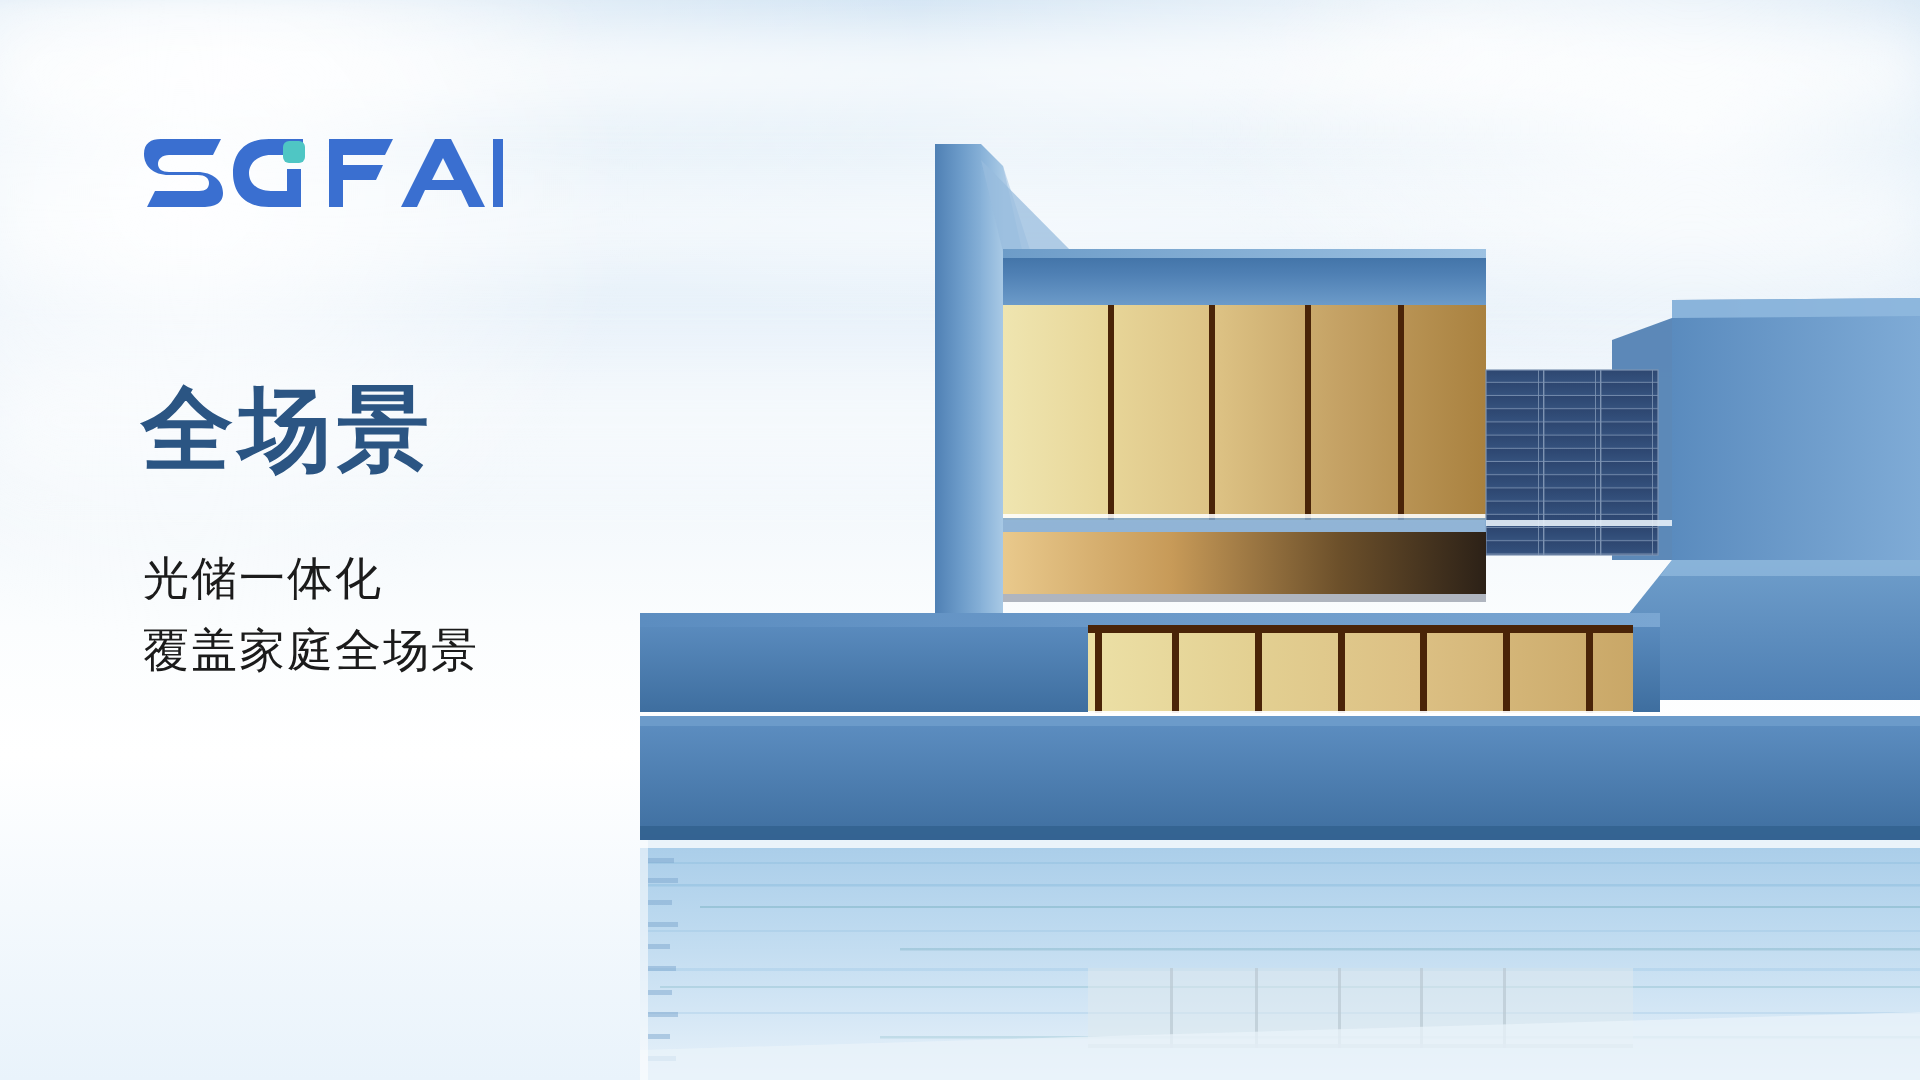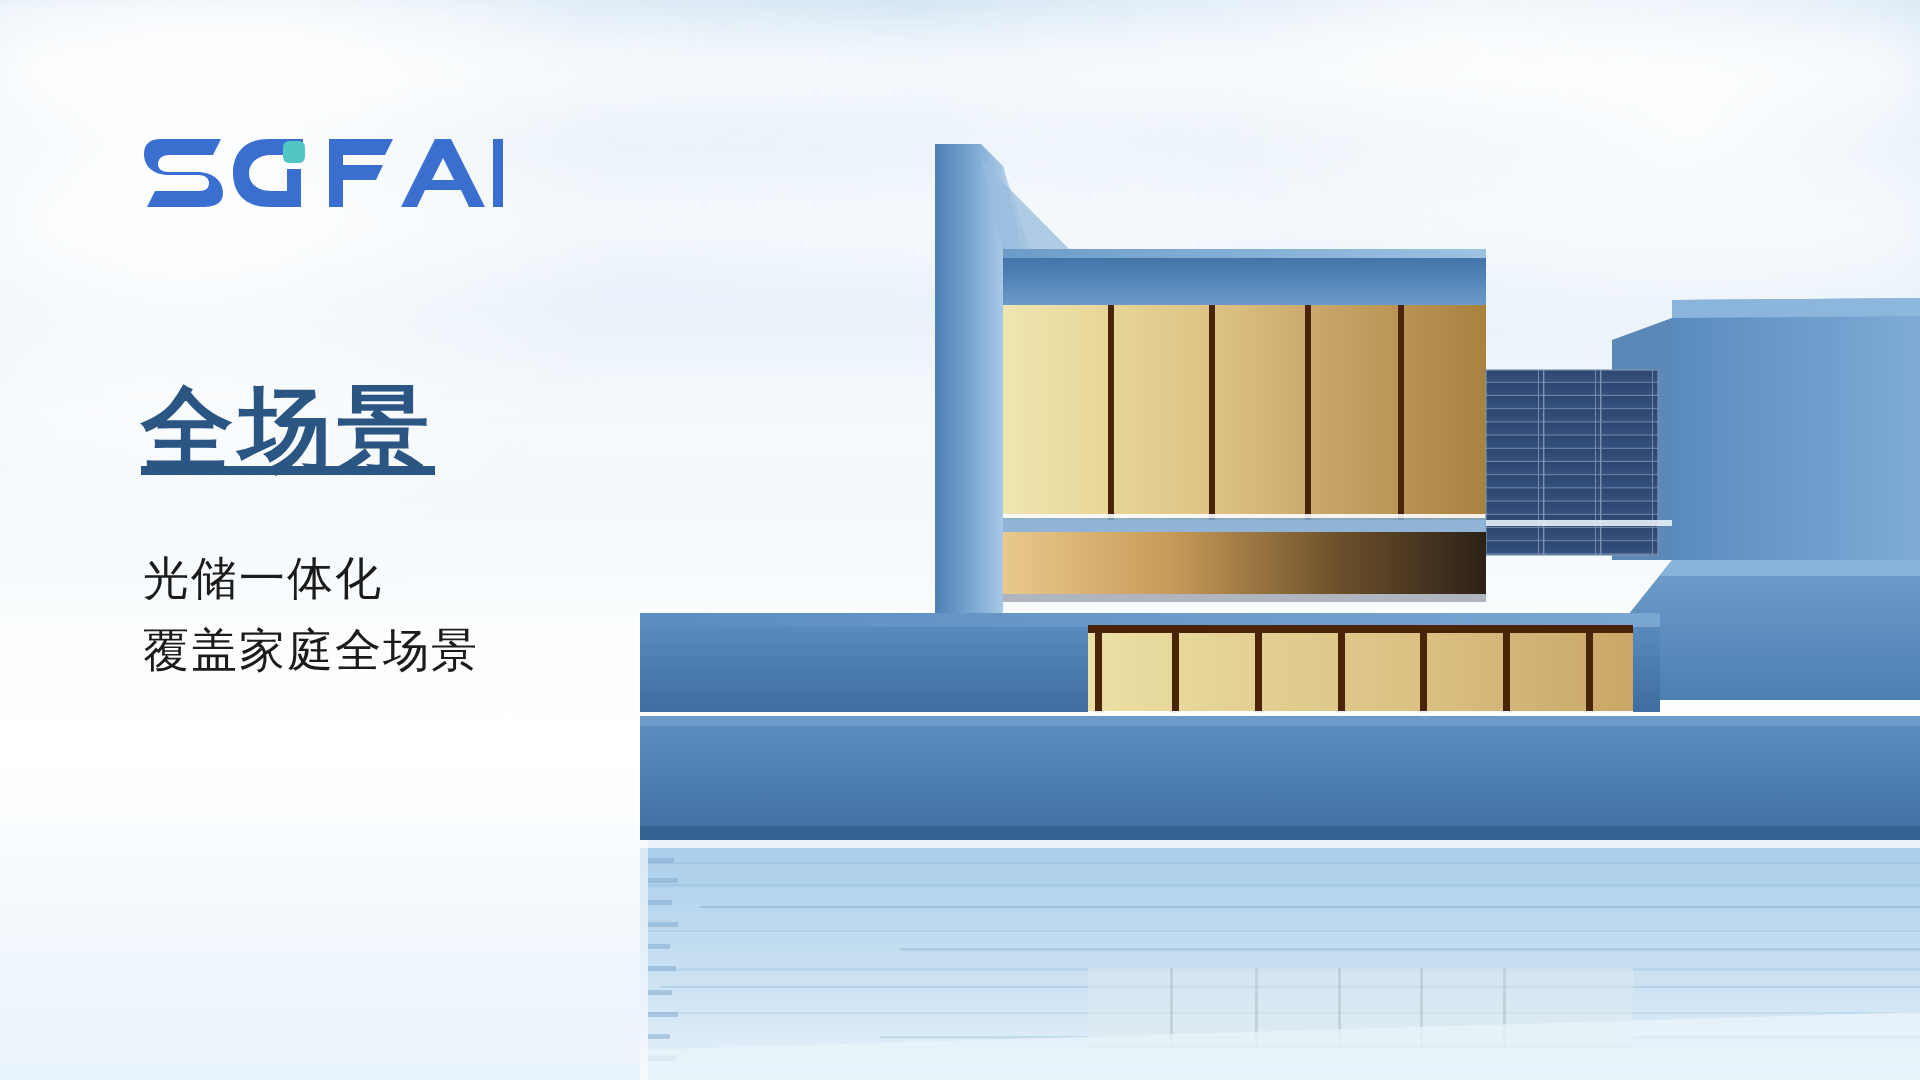--- a/index.html
+++ b/index.html
@@ -45,21 +45,20 @@
   }
   .brand svg{display:block;width:100%;height:100%;}
 
   .headline{
     position:absolute;left:141px;top:383px;
     font-size:92px;line-height:1;
     font-weight:bold;
     letter-spacing:6px;
     color:#2b5583;
     white-space:nowrap;
-    text-decoration:underline;
   }
   .subline{
     position:absolute;left:143px;
     font-size:46px;line-height:1;
     color:#1b1b1b;
     letter-spacing:2px;
     white-space:nowrap;
     font-weight:400;
   }
   .sub1{top:555px;}

